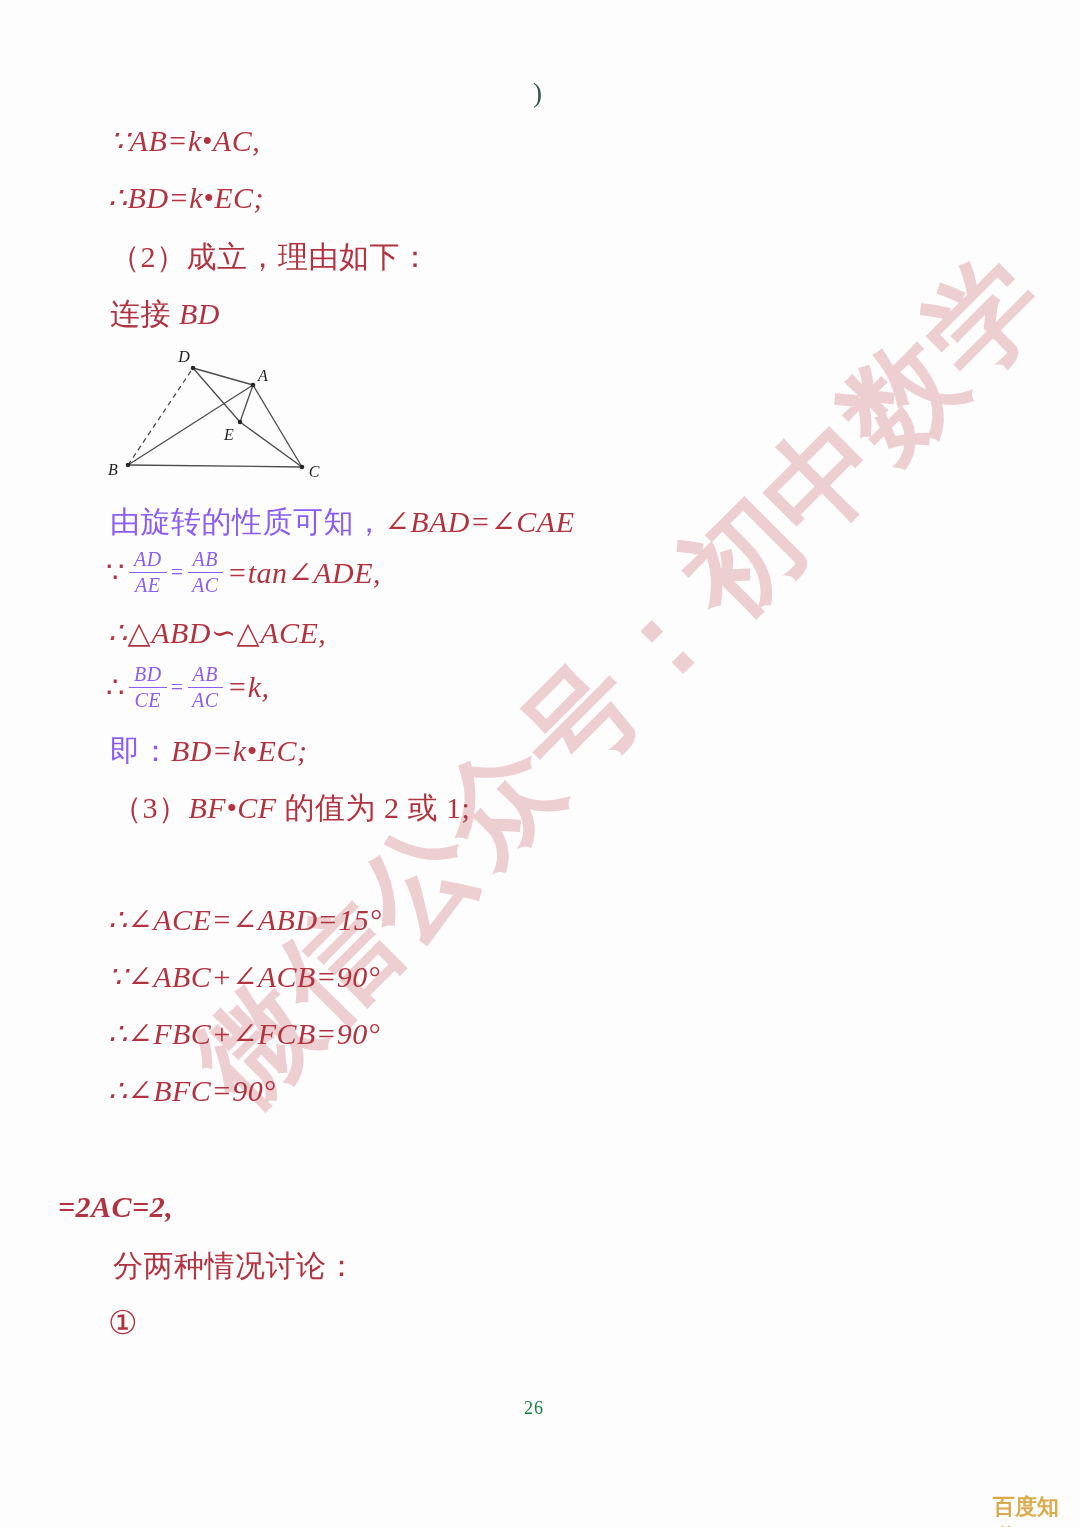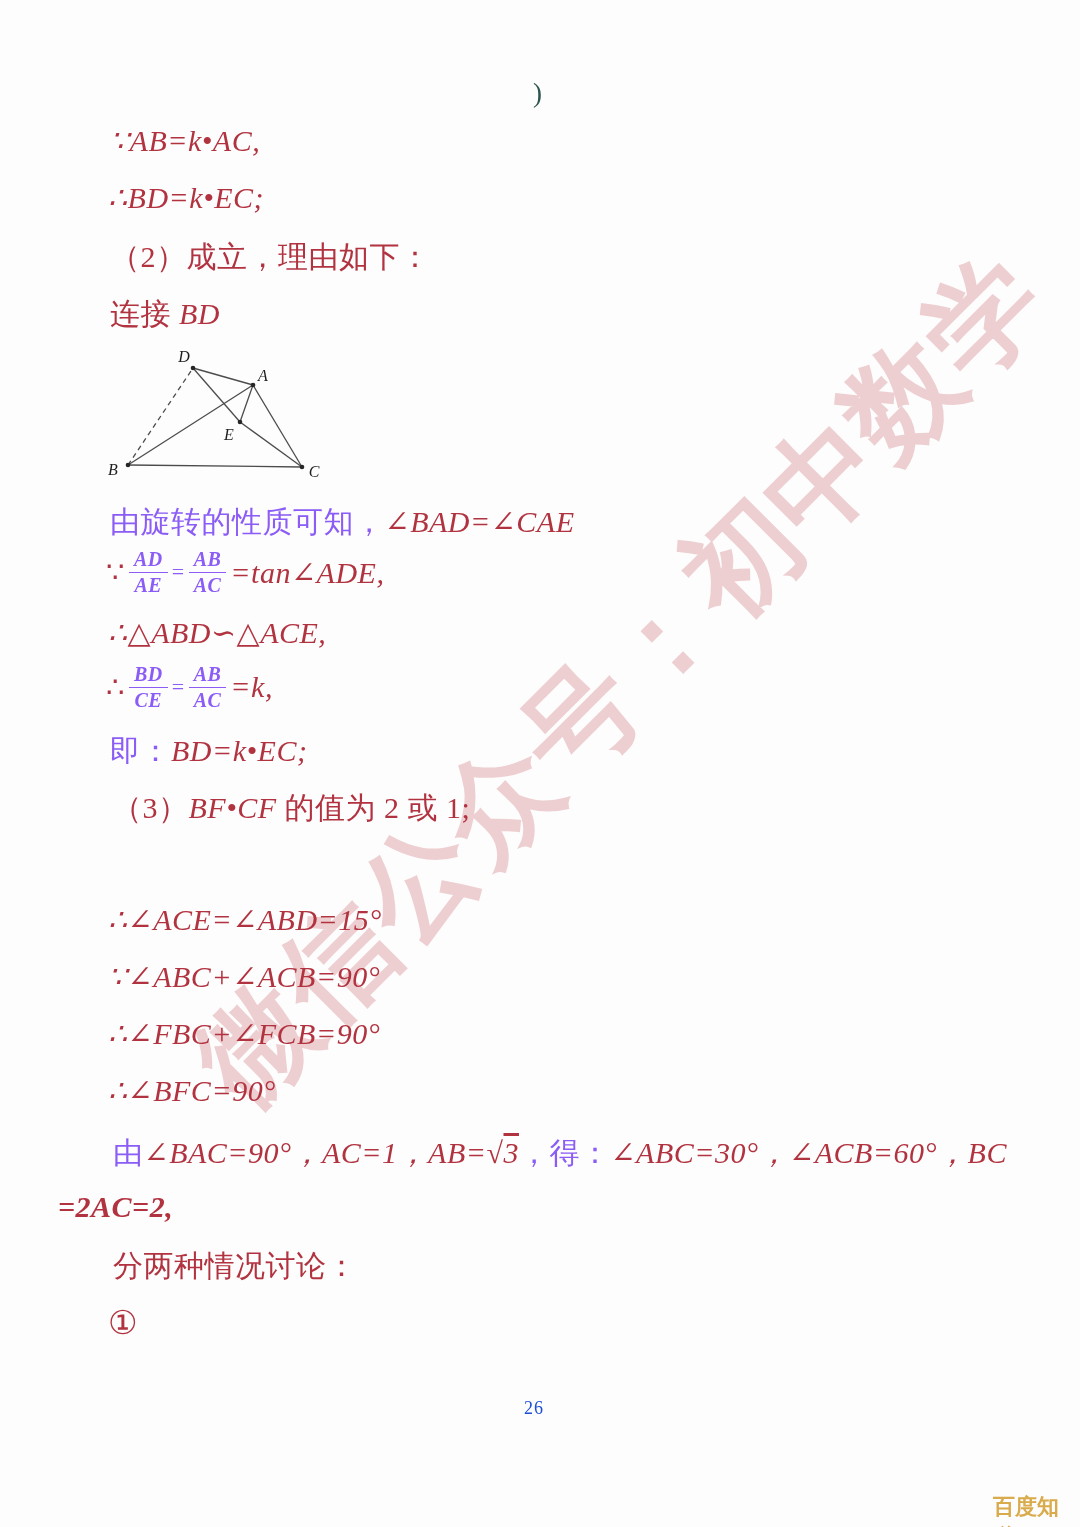--- a/index.html
+++ b/index.html
@@ -16,38 +16,38 @@
   .zh { font-style:normal; }
   .red  { color:#b23340; }
   .dark { color:#8b5cf6; }
   .fl { display:flex; align-items:center; height:54px; }
   .fl > * { margin-right:4px; }
   .sym { font-size:29px; font-style:normal; }
   .frac {
     display:inline-block; text-align:center; font-size:20px;
     line-height:1.12; font-style:italic; letter-spacing:0.5px;
   }
-  .frac .nu { display:block; border-bottom:1.6px solid currentColor; padding:0 5px 1px;font-weight:bold; }
-  .frac .de { display:block; padding-top:1px;font-weight:bold; }
+  .frac .nu { display:block; border-bottom:1.6px solid currentColor; padding:0 5px 1px; }
+  .frac .de { display:block; padding-top:1px; }
   .eq { font-size:22px; font-style:normal; }
   .ovl { text-decoration:overline; }
   .top-paren {
     position:absolute; left:533px; top:78px; font-size:27px;
     color:#2e564e; font-style:normal;
   }
   .watermark {
     position:absolute; left:165px; top:1030px;
     transform:rotate(-45deg); transform-origin:left top;
     font-size:112px; font-weight:bold; white-space:nowrap;
     color:rgba(198,79,86,0.26); letter-spacing:2px;
     pointer-events:none; font-style:normal;
   }
   .page-number {
     position:absolute; left:524px; top:1398px; font-size:18px;
-    color:#1d4ed8; letter-spacing:1px;
+    color:#15803d; letter-spacing:1px;
   }
   .baidu {
     position:absolute; left:993px; top:1492px; font-size:22px;
     font-weight:bold; color:#d9ab4c;
     font-family:"Liberation Sans","DejaVu Sans",sans-serif;
   }
   svg.figure { position:absolute; left:0; top:0; pointer-events:none; }
   svg.figure line { stroke:#4c4c4c; stroke-width:1.3; }
   svg.figure line.dashed { stroke-dasharray:5 4; }
   svg.figure circle { fill:#262626; }
@@ -140,23 +140,20 @@
 
 
   <div class="line m red" style="left:108px; top:902px;font-style:italic;">∴∠ACE=∠ABD=15°</div>
 
   <div class="line m red" style="left:108px; top:959px;">∵∠ABC+∠ACB=90°</div>
 
   <div class="line m red" style="left:108px; top:1016px;">∴∠FBC+∠FCB=90°</div>
 
   <div class="line m red" style="left:108px; top:1073px;">∴∠BFC=90°</div>
 
-  <div class="line" style="left:113px; top:1133px;">
-    <span class="zh dark">由</span><span class="m red">∠BAC=90°，AC=1，AB=</span><span class="m red">√</span><span class="m red ovl">3</span><span class="zh dark">，得：</span><span class="m red">∠ABC=30°，∠ACB=60°，BC</span>
-  </div>
 
   <div class="line m red" style="left:58px; top:1190px;font-weight:bold;">=2AC=2,</div>
 
   <div class="line zh red" style="left:113px; top:1246px;">分两种情况讨论：</div>
 
   <div class="line zh red" style="left:108px; top:1303px; font-size:33px;">①</div>
 
   <div class="page-number">26</div>
 
   <div class="baidu">百度知道</div>

